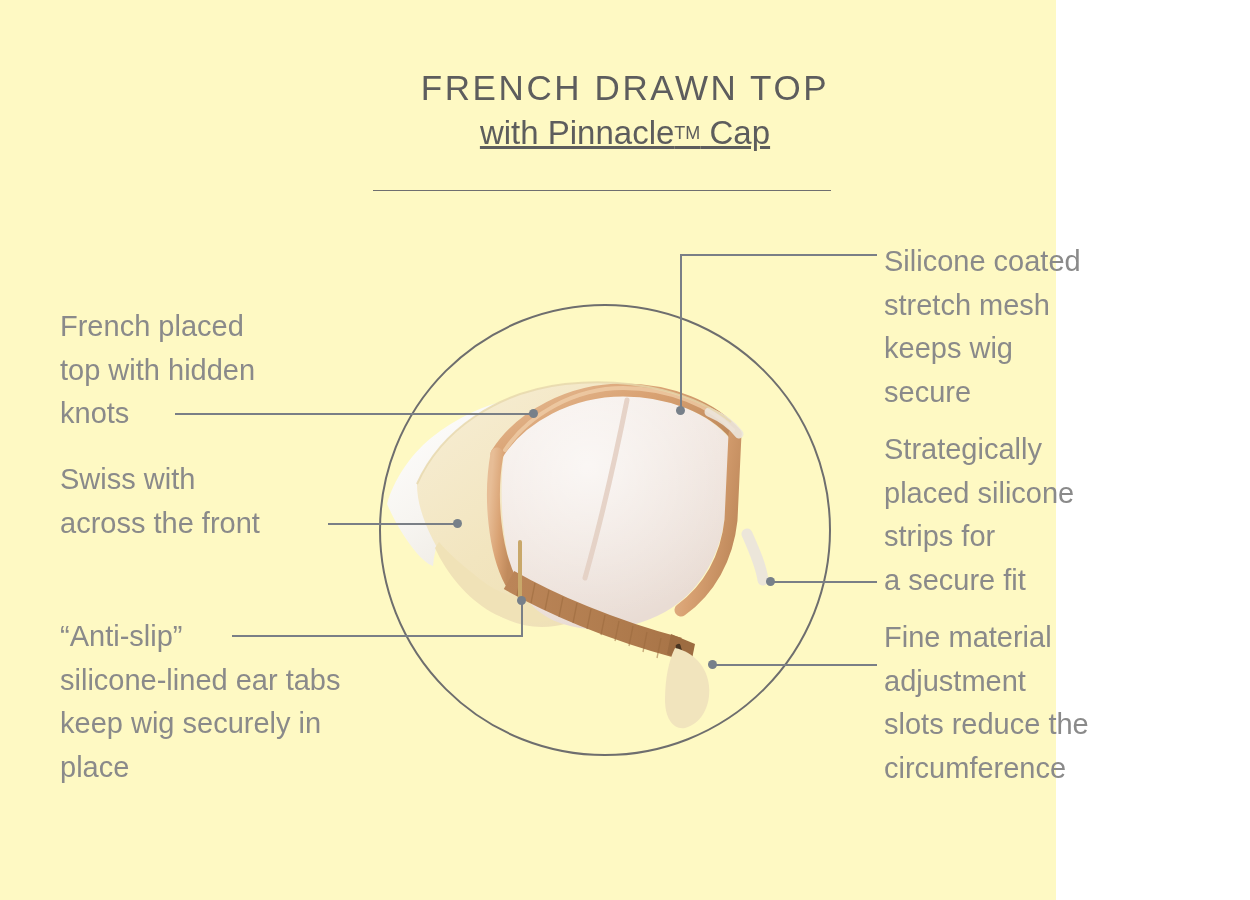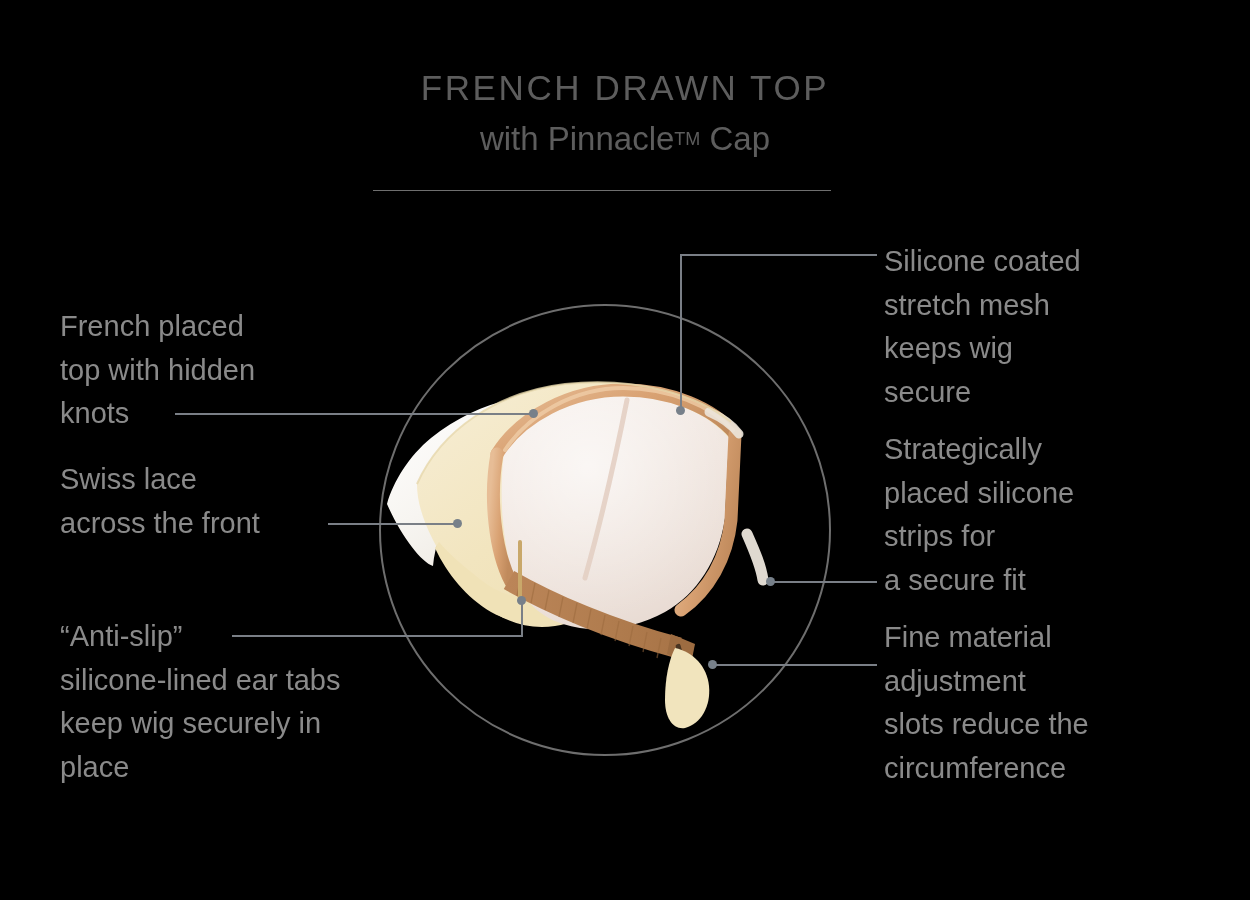--- a/index.html
+++ b/index.html
@@ -5,22 +5,22 @@
 <style>
   * { margin:0; padding:0; box-sizing:border-box; }
   html, body {
     width:1250px; height:900px;
     background:#ffffff;
     font-family:"Liberation Sans", sans-serif;
     overflow:hidden;
   }
   #stage {
     position:relative;
-    width:1250px; height:900px;
-    background:#000000;
+    width:1056px; height:900px;
+    background:#fef9c3;
   }
 
   
   #title-block {
     position:absolute;
     left:0; top:68px;
     width:1250px;
     text-align:center;
   }
   #title-main {
@@ -29,22 +29,23 @@
     color:#5d5d5d;
     font-weight:400;
     line-height:1.16;
     white-space:nowrap;
   }
   #title-sub {
     font-size:33px;
     color:#5d5d5d;
     font-weight:400;
     line-height:1.22;
-    margin-top:10px;
+    margin-top:4px;
     white-space:nowrap;
+    text-decoration:underline;
   }
   #title-sub .tm {
     font-size:18px;
     vertical-align:0.30em;
     letter-spacing:0px;
   }
   #title-rule {
     position:absolute;
     left:373px; top:190px;
     width:458px; height:0;
@@ -223,21 +224,21 @@
   <div class="leader h" style="left:770px; top:581px; width:107px;"></div>
   <div class="dot" style="left:766px; top:577px;"></div>
 
   <div class="leader h" style="left:712px; top:664px; width:165px;"></div>
   <div class="dot" style="left:708px; top:660px;"></div>
 
   <div class="anno left" id="anno-french">French placed
 top with hidden
 knots</div>
 
-  <div class="anno left" id="anno-swiss">Swiss lace
+  <div class="anno left" id="anno-swiss">Swiss with
 across the front</div>
 
   <div class="anno right" id="anno-mesh">Silicone coated
 stretch mesh
 keeps wig
 secure</div>
 
   <div class="anno left" id="anno-antislip">“Anti-slip”
 silicone-lined ear tabs
 keep wig securely in

